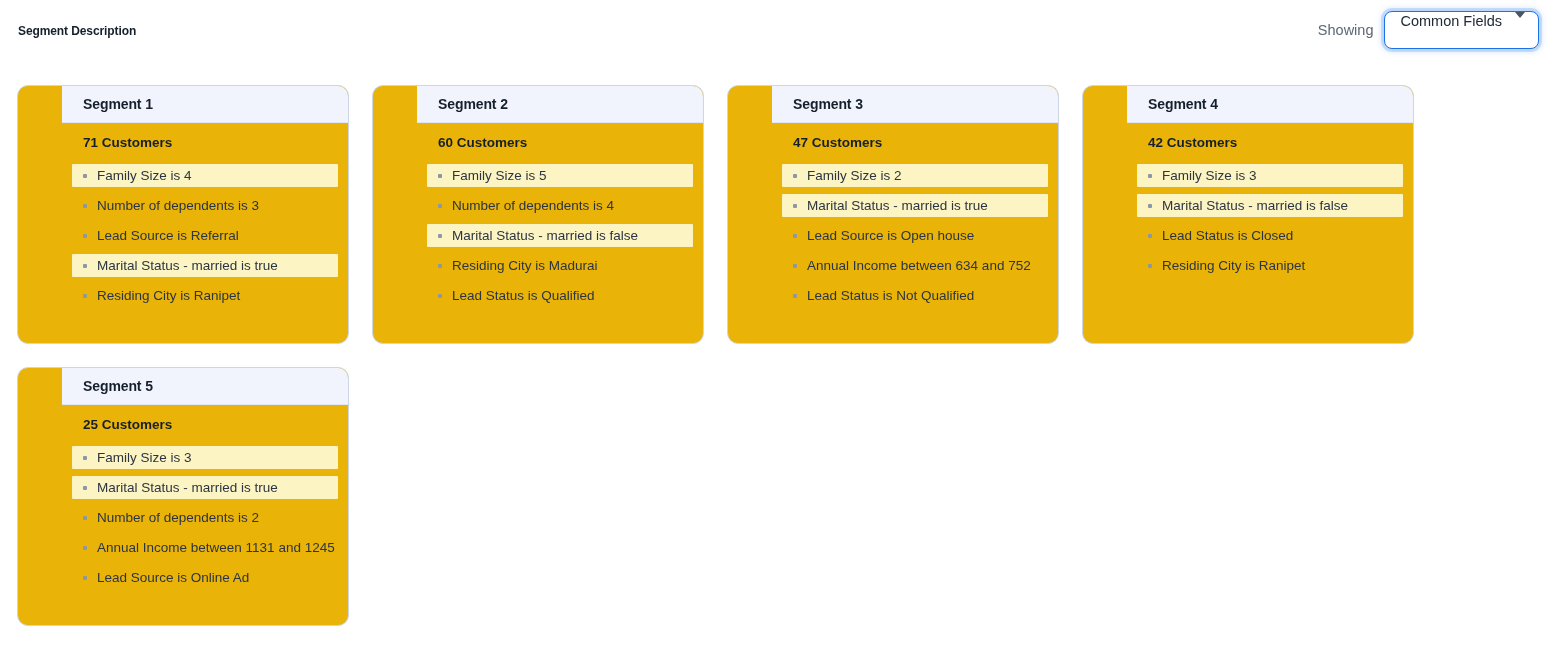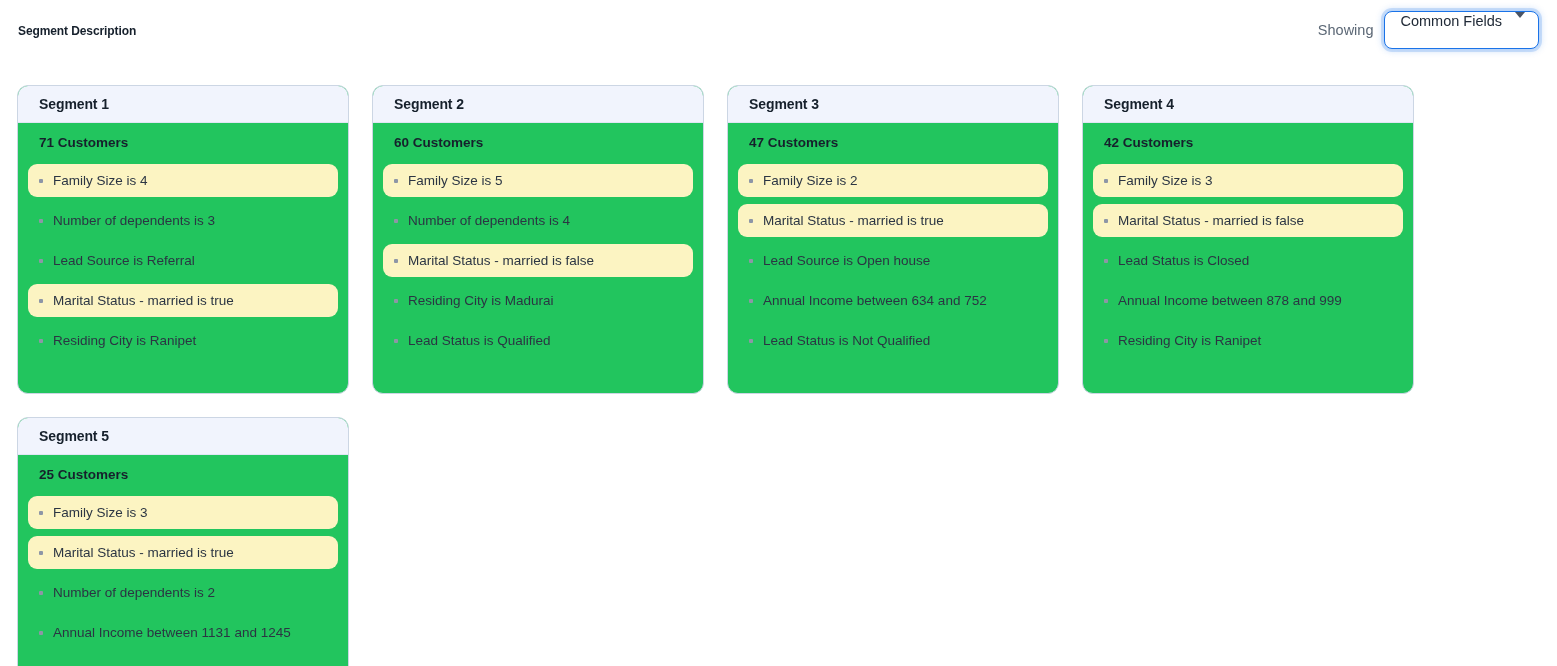--- a/index.html
+++ b/index.html
@@ -81,26 +81,27 @@
     position: absolute;
     left: 17px;
     top: 85px;
     width: 1525px;
     display: flex;
     flex-wrap: wrap;
     gap: 23px;
   }
   .card {
     width: 332px;
-    background: #22c55e;
+    background: #eab308;
     border: 1px solid #ccd6e4;
     border-radius: 11px;
     overflow: hidden;
     display: flex;
     flex-direction: column;
+    padding-left: 44px;
   }
   .card-header {
     background: #f1f4fd;
     border-bottom: 1px solid #e0e6f4;
     height: 37px;
     display: flex;
     align-items: center;
     padding: 0 21px;
   }
   .card-header-title {
@@ -120,23 +121,23 @@
     font-weight: bold;
     color: #16202c;
     padding: 0 11px;
     margin-bottom: 12px;
     line-height: 18px;
   }
   .feature-row {
     display: flex;
     align-items: center;
     gap: 10px;
-    height: 33px;
+    height: 23px;
     padding: 0 11px;
-    border-radius: 9px;
+    border-radius: 1px;
     margin-bottom: 7px;
   }
   .feature-row:last-child { margin-bottom: 0; }
   .feature-row.hl { background: #fcf4c2; }
   .bullet {
     width: 4px; height: 4px;
     border-radius: 1px;
     background: #8d96a6;
     flex: 0 0 auto;
   }
@@ -259,24 +260,20 @@
         <div class="feature-row hl">
           <span class="bullet"></span>
           <span class="feature-text">Marital Status - married is false</span>
         </div>
         <div class="feature-row">
           <span class="bullet"></span>
           <span class="feature-text">Lead Status is Closed</span>
         </div>
         <div class="feature-row">
           <span class="bullet"></span>
-          <span class="feature-text">Annual Income between 878 and 999</span>
-        </div>
-        <div class="feature-row">
-          <span class="bullet"></span>
           <span class="feature-text">Residing City is Ranipet</span>
         </div>
       </div>
     </div>
     <div class="card">
       <div class="card-header">
         <div class="card-header-title">Segment 5</div>
       </div>
       <div class="card-body">
         <div class="customers-count">25 Customers</div>

